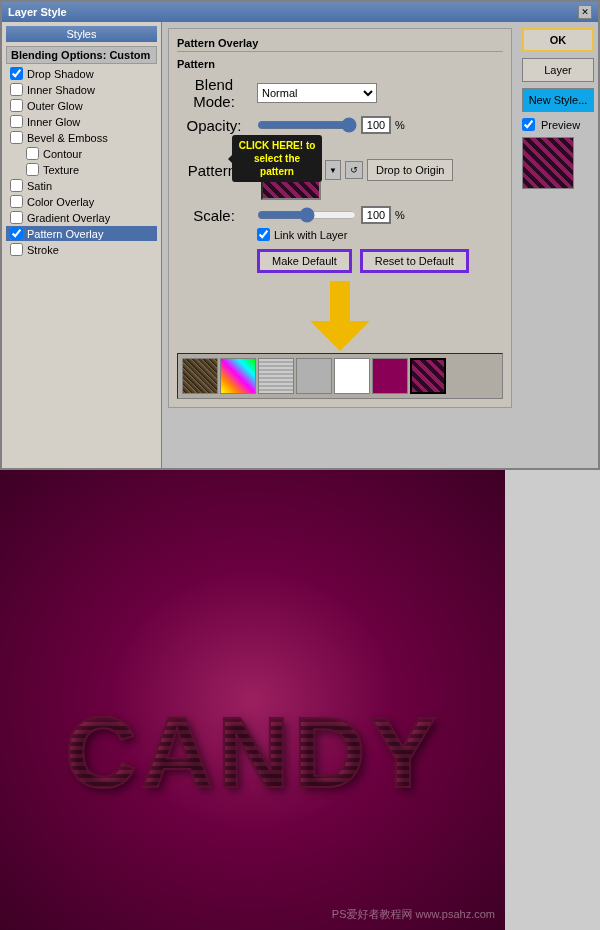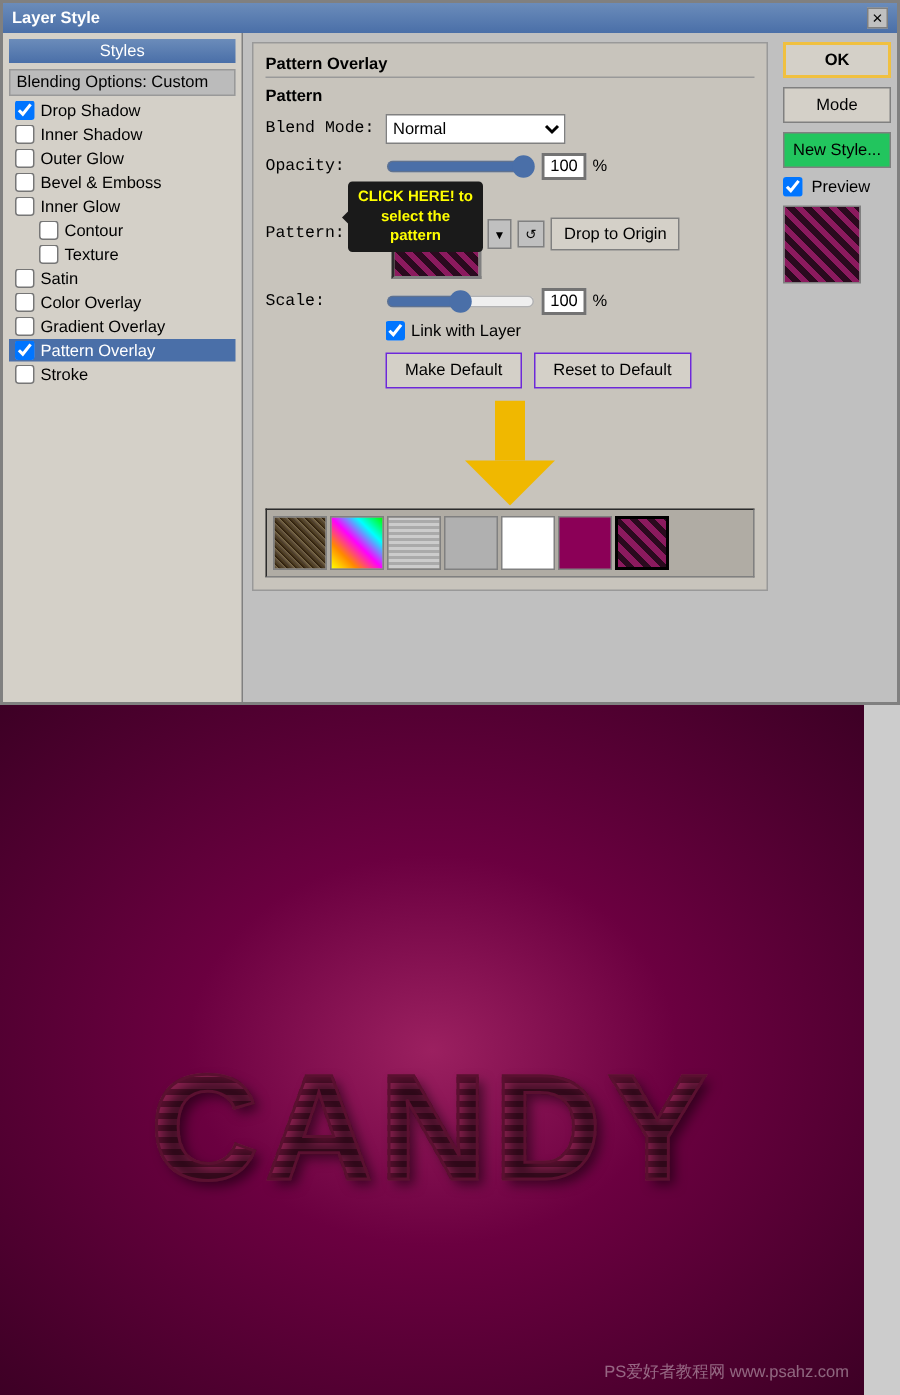--- a/index.html
+++ b/index.html
@@ -55,20 +55,21 @@
       font-size: 11px;
       margin-bottom: 4px;
       text-align: center;
     }
     .blending-options {
       background: #bbb;
       padding: 2px 4px;
       margin-bottom: 2px;
       font-size: 11px;
       border: 1px solid #999;
+      font-weight: bold;
     }
     .layer-item {
       display: flex;
       align-items: center;
       padding: 1px 4px;
       font-size: 11px;
       margin-bottom: 1px;
     }
     .layer-item input[type=checkbox] { margin-right: 4px; }
     .layer-item.active {
@@ -98,21 +99,21 @@
       font-size: 11px;
       font-weight: bold;
       margin-bottom: 6px;
     }
 
     .row {
       display: flex;
       align-items: center;
       margin-bottom: 6px;
     }
-    .label { width: 80px; font-size: 11px; text-align: left; padding-right: 6px; font-family: Liberation Mono, monospace; }
+    .label { width: 80px; font-size: 15px; text-align: center; padding-right: 6px; }
     .blend-select {
       width: 120px;
       height: 20px;
       font-size: 11px;
       background: white;
       border: 1px solid #808080;
     }
 
     
     .slider-container {
@@ -226,21 +227,21 @@
     .buttons-row {
       display: flex;
       gap: 8px;
       padding-left: 80px;
       margin-bottom: 8px;
     }
     .action-btn {
       height: 24px;
       padding: 0 12px;
       background: #d4d0c8;
-      border: 1px solid #6d28d9;
+      border: 3px solid #6d28d9;
       font-size: 11px;
       cursor: pointer;
     }
 
     
     .swatches-area {
       display: flex;
       flex-wrap: wrap;
       gap: 2px;
       background: #b0aca4;
@@ -291,21 +292,21 @@
     }
     .std-btn {
       height: 24px;
       background: #d4d0c8;
       border: 1px solid #808080;
       font-size: 11px;
       cursor: pointer;
     }
     .new-style-btn {
       height: 24px;
-      background: #22c55e;
+      background: #0ea5e9;
       border: 1px solid #808080;
       font-size: 11px;
       cursor: pointer;
     }
     .preview-section {
       display: flex;
       align-items: center;
       gap: 4px;
     }
     .preview-check { margin-right: 2px; }
@@ -317,21 +318,21 @@
         45deg,
         #8b1a5e,
         #8b1a5e 4px,
         #2a0a1e 4px,
         #2a0a1e 8px
       );
     }
 
     
     #canvas-area {
-      width: 576px;
+      width: 505px;
       height: 460px;
       background: radial-gradient(ellipse at center, #9b2060 0%, #6b0040 40%, #3d0025 100%);
       position: relative;
       overflow: hidden;
     }
 
     
     .candy-text {
       position: absolute;
       bottom: 120px;
@@ -397,25 +398,25 @@
       <div class="layer-item">
         <input type="checkbox" style="">
         <span>Inner Shadow</span>
       </div>
       <div class="layer-item">
         <input type="checkbox" style="">
         <span>Outer Glow</span>
       </div>
       <div class="layer-item">
         <input type="checkbox" style="">
+        <span>Inner Glow</span>
+      </div>
+      <div class="layer-item">
+        <input type="checkbox" style="">
         <span>Bevel &amp; Emboss</span>
-      </div>
-      <div class="layer-item">
-        <input type="checkbox" style="">
-        <span>Inner Glow</span>
       </div>
       <div class="layer-item sub-item">
         <input type="checkbox" style="">
         <span>Contour</span>
       </div>
       <div class="layer-item sub-item">
         <input type="checkbox" style="">
         <span>Texture</span>
       </div>
       <div class="layer-item">
@@ -506,21 +507,21 @@
           <div class="swatch swatch-4"></div>
           <div class="swatch swatch-5"></div>
           <div class="swatch swatch-6"></div>
           <div class="swatch-selected"></div>
         </div>
       </div>
     </div>
 
     <div class="right-buttons">
       <button class="ok-btn">OK</button>
-      <button class="std-btn">Mode</button>
+      <button class="std-btn">Layer</button>
       <button class="new-style-btn">New Style...</button>
       <div class="preview-section">
         <input type="checkbox" checked="" class="preview-check" style="">
         <span>Preview</span>
       </div>
       <div class="preview-thumb"></div>
     </div>
   </div>
 </div>
 

